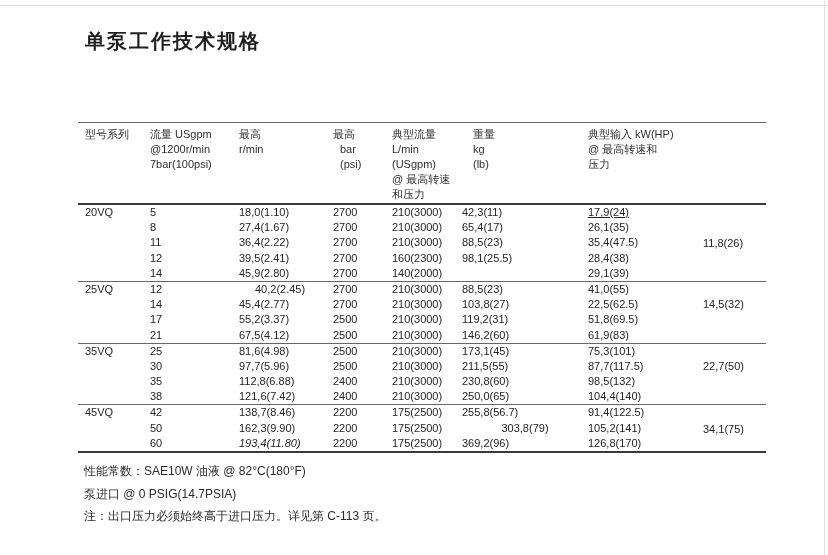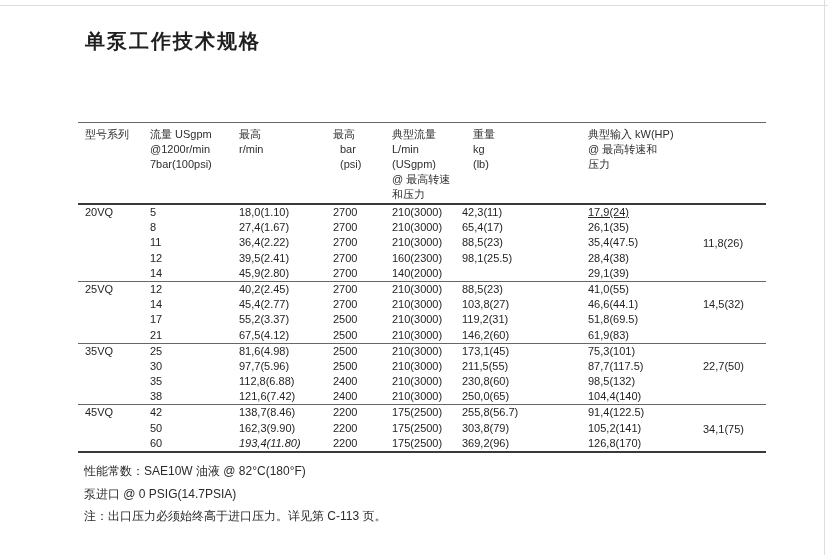--- a/index.html
+++ b/index.html
@@ -134,31 +134,31 @@
         <div class="cell" style="grid-area: 5 / 3;">45,9(2.80)</div>
         <div class="cell" style="grid-area: 5 / 4;">2700</div>
         <div class="cell" style="grid-area: 5 / 5;">140(2000)</div>
         <div class="cell" style="grid-area: 5 / 7;">29,1(39)</div>
         <div class="cell" style="grid-area: 1 / 8 / span 5; padding-top: 30.5px;">11,8(26)</div>
       </div>
       <div class="rule"></div>
       <div class="grid body-grid">
         <div class="cell model" style="grid-area: 1 / 1;">25VQ</div>
         <div class="cell" style="grid-area: 1 / 2;">12</div>
-        <div class="cell" style="grid-area: 1 / 3;">40,2(2.45)</div>
+        <div class="cell" style="grid-area: 1 / 3; margin-left: 16px;">40,2(2.45)</div>
         <div class="cell" style="grid-area: 1 / 4;">2700</div>
         <div class="cell" style="grid-area: 1 / 5;">210(3000)</div>
         <div class="cell" style="grid-area: 1 / 6;">88,5(23)</div>
         <div class="cell" style="grid-area: 1 / 7;">41,0(55)</div>
         <div class="cell" style="grid-area: 2 / 2;">14</div>
         <div class="cell" style="grid-area: 2 / 3;">45,4(2.77)</div>
         <div class="cell" style="grid-area: 2 / 4;">2700</div>
         <div class="cell" style="grid-area: 2 / 5;">210(3000)</div>
         <div class="cell" style="grid-area: 2 / 6;">103,8(27)</div>
-        <div class="cell" style="grid-area: 2 / 7;">46,6(44.1)</div>
+        <div class="cell" style="grid-area: 2 / 7;">22,5(62.5)</div>
         <div class="cell" style="grid-area: 3 / 2;">17</div>
         <div class="cell" style="grid-area: 3 / 3;">55,2(3.37)</div>
         <div class="cell" style="grid-area: 3 / 4;">2500</div>
         <div class="cell" style="grid-area: 3 / 5;">210(3000)</div>
         <div class="cell" style="grid-area: 3 / 6;">119,2(31)</div>
         <div class="cell" style="grid-area: 3 / 7;">51,8(69.5)</div>
         <div class="cell" style="grid-area: 4 / 2;">21</div>
         <div class="cell" style="grid-area: 4 / 3;">67,5(4.12)</div>
         <div class="cell" style="grid-area: 4 / 4;">2500</div>
         <div class="cell" style="grid-area: 4 / 5;">210(3000)</div>
@@ -201,21 +201,21 @@
         <div class="cell" style="grid-area: 1 / 2;">42</div>
         <div class="cell" style="grid-area: 1 / 3;">138,7(8.46)</div>
         <div class="cell" style="grid-area: 1 / 4;">2200</div>
         <div class="cell" style="grid-area: 1 / 5;">175(2500)</div>
         <div class="cell" style="grid-area: 1 / 6;">255,8(56.7)</div>
         <div class="cell" style="grid-area: 1 / 7;">91,4(122.5)</div>
         <div class="cell" style="grid-area: 2 / 2;">50</div>
         <div class="cell" style="grid-area: 2 / 3;">162,3(9.90)</div>
         <div class="cell" style="grid-area: 2 / 4;">2200</div>
         <div class="cell" style="grid-area: 2 / 5;">175(2500)</div>
-        <div class="cell" style="grid-area: 2 / 6;">303,8(79)</div>
+        <div class="cell" style="grid-area: 2 / 6; text-align: center;">303,8(79)</div>
         <div class="cell" style="grid-area: 2 / 7;">105,2(141)</div>
         <div class="cell" style="grid-area: 3 / 2;">60</div>
         <div class="cell" style="grid-area: 3 / 3; font-style: italic;">193,4(11.80)</div>
         <div class="cell" style="grid-area: 3 / 4;">2200</div>
         <div class="cell" style="grid-area: 3 / 5;">175(2500)</div>
         <div class="cell" style="grid-area: 3 / 6;">369,2(96)</div>
         <div class="cell" style="grid-area: 3 / 7;">126,8(170)</div>
         <div class="cell" style="grid-area: 1 / 8 / span 3; padding-top: 17px;">34,1(75)</div>
       </div>
       <div class="rule thick"></div>

